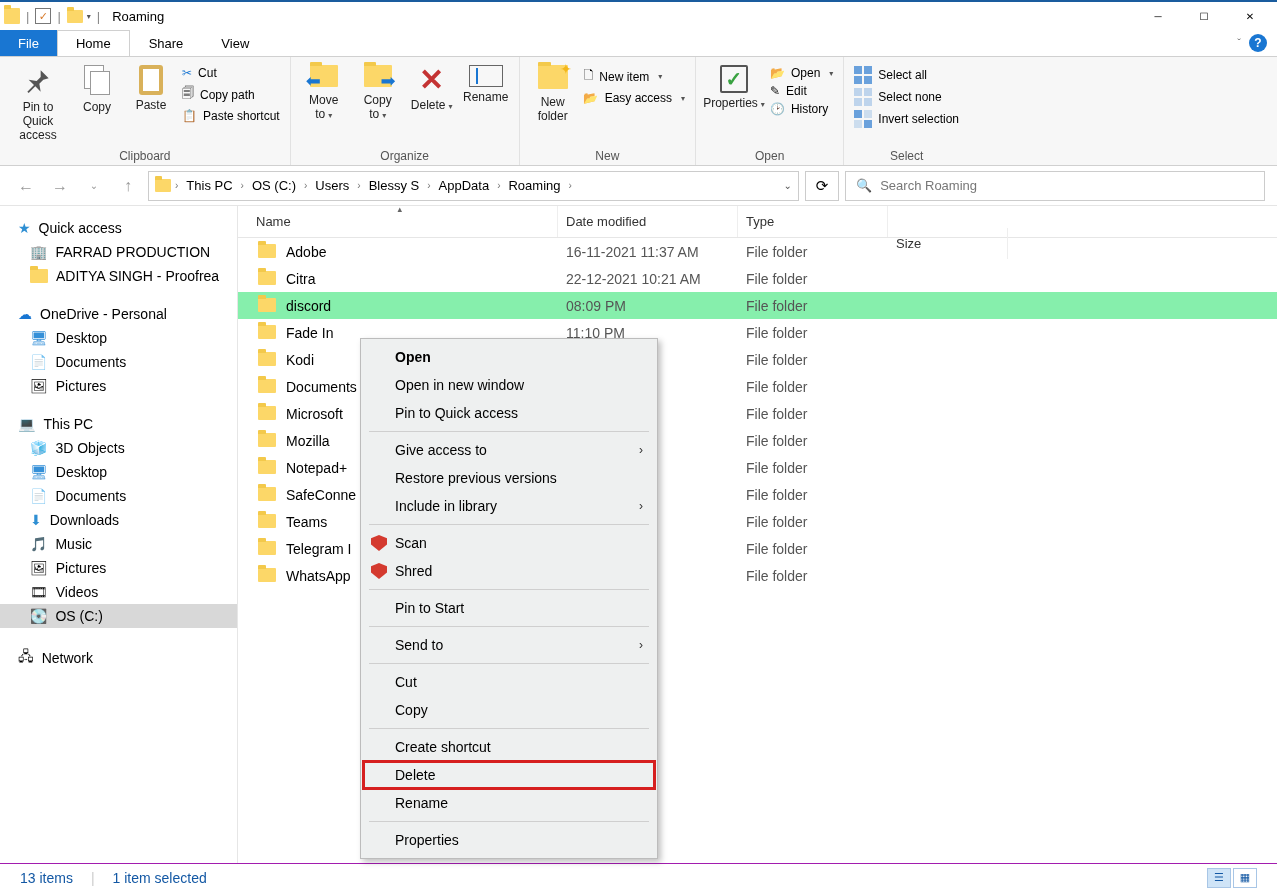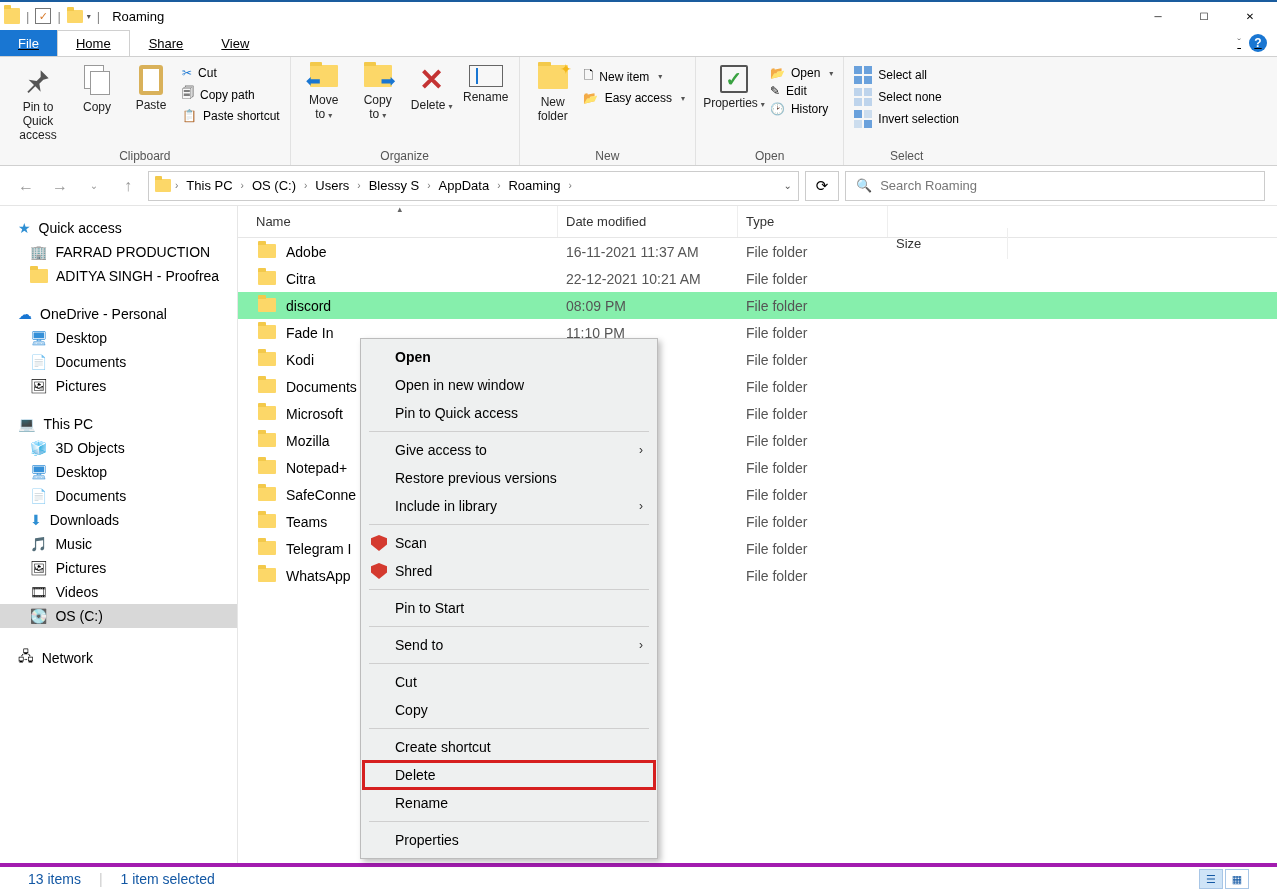--- a/index.html
+++ b/index.html
@@ -8,21 +8,21 @@
 
 .titlebar { height: 30px; background: #fff; display: flex; align-items: center; padding: 0 4px; border-top: 2px solid #1a5c9e; }
 .titlebar .qat { display: flex; align-items: center; gap: 2px; }
 .titlebar .qat .folder-glyph { width:16px; height:16px; }
 .titlebar .title { margin-left: 8px; font-size: 13px; }
 .titlebar .sep { color:#888; margin:0 4px; }
 .winctrls { margin-left: auto; display: flex; }
 .winctrls div { width: 46px; height: 30px; display:flex; align-items:center; justify-content:center; font-family: "Segoe UI Symbol"; font-size:10px; }
 
 
-.tabsrow { height: 26px; display: flex; align-items: stretch; background: #fff; text-decoration: underline; }
+.tabsrow { height: 26px; display: flex; align-items: stretch; background: #fff; }
 .tabsrow .filetab { background:#1976d2; color:#fff; padding:0 18px; display:flex; align-items:center; font-size:13px; }
 .tabsrow .tab { padding:0 18px; display:flex; align-items:center; border:1px solid transparent; border-bottom:none; }
 .tabsrow .tab.active { border-color:#d0d0d0; background:#fff; }
 .tabsrow .right { margin-left:auto; display:flex; align-items:center; gap:8px; padding-right:10px; }
 .help-badge { width:18px; height:18px; border-radius:50%; background:#1976d2; color:#fff; display:flex; align-items:center; justify-content:center; font-size:12px; font-weight:bold; }
 
 
 .ribbon { background:#f7f7f7; border-top:1px solid #d0d0d0; border-bottom:1px solid #d0d0d0; height:110px; display:flex; }
 .group { display:flex; flex-direction:column; border-right:1px solid #e2e2e2; padding:4px 8px 2px 8px; }
 .group-body { display:flex; align-items:flex-start; gap:4px; flex:1; }
@@ -78,21 +78,21 @@
 
 .ctxmenu { position:absolute; left:360px; top:338px; width:298px; background:#eef0f0; border:1px solid #bcbcbc; box-shadow:3px 3px 6px rgba(0,0,0,0.25); padding:4px 2px; }
 .ctx-item { padding:6px 18px 6px 32px; font-size:14px; position:relative; }
 .ctx-item.bold { font-weight:600; }
 .ctx-sep { height:1px; background:#cfcfcf; margin:4px 6px; }
 .ctx-item .sub { position:absolute; right:12px; top:50%; transform:translateY(-50%); font-size:12px; color:#333; }
 .ctx-item .ico { position:absolute; left:8px; top:50%; transform:translateY(-50%); width:16px; height:16px; }
 .ctx-item.highlight { outline:3px solid #d61f1f; outline-offset:-2px; }
 
 
-.statusbar { height:28px; border-top:4px solid #a21caf; display:flex; align-items:center; padding:0 28px; gap:18px; color:#1358a4; font-size:14px; }
+.statusbar { height:28px; border-top:1px solid #a21caf; display:flex; align-items:center; padding:0 20px; gap:18px; color:#1358a4; font-size:14px; }
 .statusbar .viewsw { margin-left:auto; display:flex; gap:2px; }
 .statusbar .viewsw div { width:24px; height:20px; border:1px solid #a8c6e6; display:flex; align-items:center; justify-content:center; font-size:11px; color:#1358a4; }
 .statusbar .viewsw div.active { background:#cfe4f7; }
 
 
 .scissors::before { content:"\2702"; color:#1976d2; }
 .copy-glyph { position:relative; width:26px; height:32px; }
 .copy-glyph .p { position:absolute; width:20px; height:24px; background:#fff; border:1px solid #999; }
 .copy-glyph .p.back { left:0; top:0; }
 .copy-glyph .p.front { left:6px; top:6px; }

